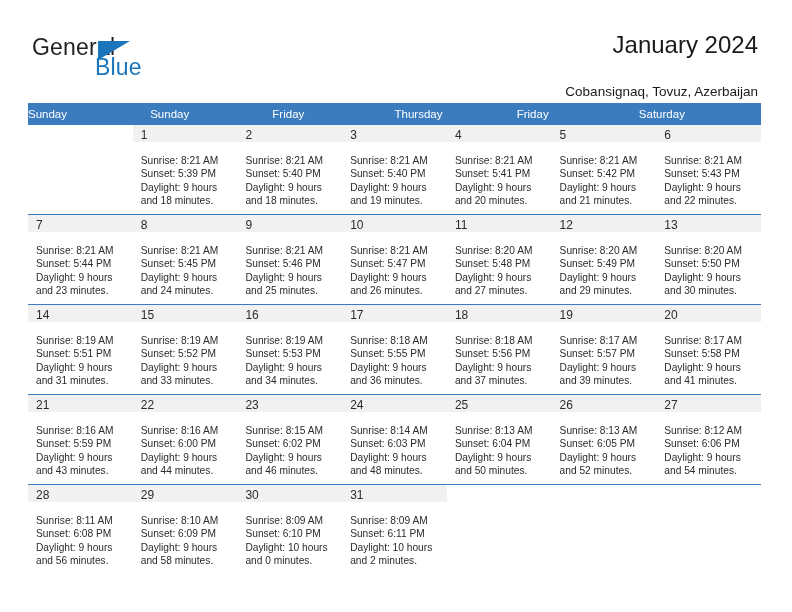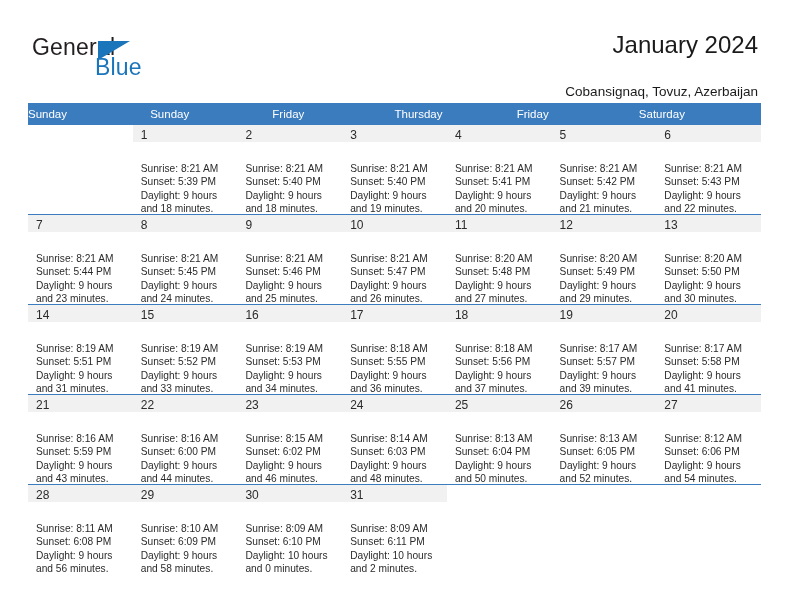--- a/index.html
+++ b/index.html
@@ -131,21 +131,21 @@
     height: 17px;
     padding-left: 8px;
     box-sizing: border-box;
   }
   .daynum {
     font-size: 12px;
     line-height: 17px;
     color: #2b2b2b;
   }
   .cell-body {
-    padding: 20px 6px 0 8px;
+    padding: 12px 6px 0 8px;
   }
   .cell-line {
     font-size: 10.2px;
     line-height: 13.4px;
     color: #2b2b2b;
     white-space: nowrap;
   }
   .cell.empty .daynum-band { background: transparent; }
 </style>
 </head>

